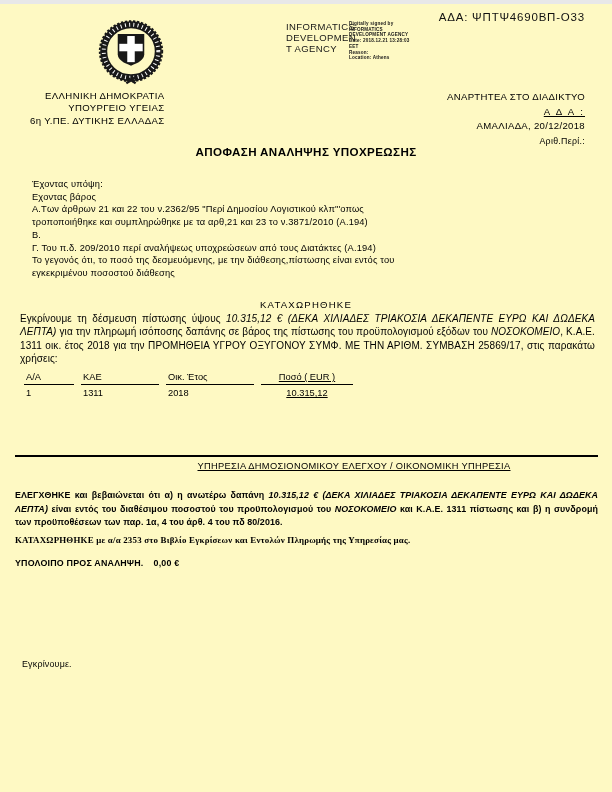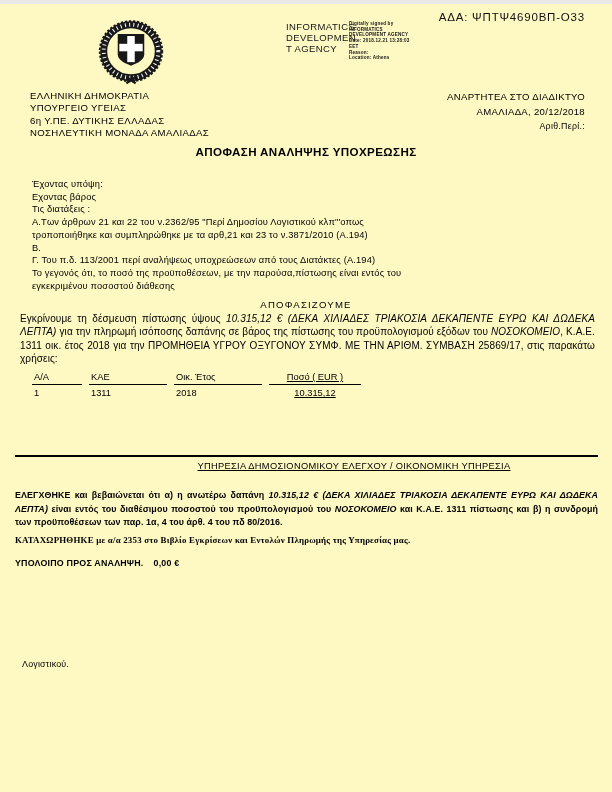--- a/index.html
+++ b/index.html
@@ -9,33 +9,33 @@
   }
   
   .ada-top{position:absolute;top:7px;right:27px;font-size:11.5px;letter-spacing:0.8px;color:#111;}
   
   .stamp{position:absolute;left:286px;top:17px;display:flex;gap:5px;color:#161616;}
   .stamp-big{font-size:9.5px;line-height:1.18;letter-spacing:0.4px;width:58px;font-weight:500;}
   .stamp-small{font-size:4.6px;line-height:1.25;letter-spacing:0.2px;width:70px;font-weight:600;}
   
   .emblem{position:absolute;left:92px;top:15px;width:78px;height:66px;}
   
-  .hdr-left{position:absolute;left:30px;top:86px;font-size:9.6px;line-height:12.4px;letter-spacing:0.35px;}
+  .hdr-left{position:absolute;left:30px;top:86px;font-size:9.6px;line-height:12.4px;letter-spacing:0.35px;text-align:right;}
   .hdr-right{position:absolute;right:27px;top:86px;text-align:right;font-size:9.6px;line-height:14.6px;letter-spacing:0.3px;}
   .hdr-right .ada-label{text-decoration:underline;letter-spacing:2px;}
   .hdr-right .proto{font-size:8.8px;}
   .doc-title{position:absolute;left:0;top:141px;width:100%;text-align:center;font-weight:bold;font-size:11.6px;letter-spacing:0.4px;}
   
   .considering{position:absolute;left:32px;top:174px;font-size:9.3px;line-height:12.7px;letter-spacing:0.15px;}
   
   .decide-head{position:absolute;left:0;top:295px;width:100%;text-align:center;font-size:9.6px;letter-spacing:1.2px;}
   .decide-par{position:absolute;left:20px;right:17px;top:308px;font-size:10px;line-height:13.4px;text-align:justify;letter-spacing:0.1px;}
   .it{font-style:italic;}
   
-  .tbl{position:absolute;left:32px;top:367px;font-size:9.3px;}
+  .tbl{position:absolute;left:24px;top:367px;font-size:9.3px;}
   .tbl .trow{display:flex;}
   .tbl .c{padding:1px 2px 2px 2px;}
   .tbl .c1{width:46px;margin-right:7px;}
   .tbl .c2{width:74px;margin-right:7px;}
   .tbl .c3{width:84px;margin-right:7px;}
   .tbl .c4{width:88px;text-align:center;text-decoration:underline;}
   .tbl .hd{border-bottom:1.4px solid #000;}
   .tbl .trow.vals .c{padding-top:3px;}
   
   .rule{position:absolute;left:15px;right:14px;top:451px;border-top:2px solid #000;height:0;}
@@ -79,44 +79,43 @@
       <rect x="45.2" y="21.5" width="9.6" height="33.5" fill="#ffffff"></rect>
       <rect x="35" y="31.5" width="30" height="9.6" fill="#ffffff"></rect>
       <path d="M44,74 l12,8 M56,74 l-12,8" stroke="#181818" stroke-width="3"></path>
     </svg>
   </div>
 
   <div class="hdr-left">
     <div>ΕΛΛΗΝΙΚΗ ΔΗΜΟΚΡΑΤΙΑ</div>
     <div>ΥΠΟΥΡΓΕΙΟ ΥΓΕΙΑΣ</div>
     <div>6η Υ.ΠΕ. ΔΥΤΙΚΗΣ ΕΛΛΑΔΑΣ</div>
-    <div>ΝΟΣΗΛΕΥΤΙΚΗ ΜΟΝΑΔΑ ΑΜΑΛΙΑΔΑΣ</div>
   </div>
 
   <div class="hdr-right">
     <div>ΑΝΑΡΤΗΤΕΑ ΣΤΟ ΔΙΑΔΙΚΤΥΟ</div>
+    <div><span class="ada-label">Α Δ Α :</span></div>
     <div>ΑΜΑΛΙΑΔΑ, 20/12/2018</div>
     <div class="proto">Αριθ.Περί.:</div>
   </div>
 
   <div class="doc-title">ΑΠΟΦΑΣΗ ΑΝΑΛΗΨΗΣ ΥΠΟΧΡΕΩΣΗΣ</div>
 
   <div class="considering">
     <div>Έχοντας υπόψη:</div>
     <div>Εχοντας βάρος</div>
-    <div>Τις διατάξεις :</div>
     <div>Α.Των άρθρων 21 και 22 του ν.2362/95 "Περί Δημοσίου Λογιστικού κλπ"'οπως</div>
     <div>τροποποιήθηκε και συμπληρώθηκε με τα αρθ,21 και 23 το ν.3871/2010 (Α.194)</div>
     <div>Β.</div>
-    <div>Γ. Του π.δ. 113/2001 περί αναλήψεως υποχρεώσεων από τους Διατάκτες (Α.194)</div>
-    <div>Το γεγονός ότι, το ποσό της προϋποθέσεων, με την παρούσα,πίστωσης είναι εντός του</div>
+    <div>Γ. Του π.δ. 209/2010 περί αναλήψεως υποχρεώσεων από τους Διατάκτες (Α.194)</div>
+    <div>Το γεγονός ότι, το ποσό της δεσμευόμενης, με την διάθεσης,πίστωσης είναι εντός του</div>
     <div>εγκεκριμένου ποσοστού διάθεσης</div>
   </div>
 
-  <div class="decide-head">ΑΠΟΦΑΣΙΖΟΥΜΕ</div>
+  <div class="decide-head">ΚΑΤΑΧΩΡΗΘΗΚΕ</div>
   <div class="decide-par"><span>Εγκρίνουμε τη δέσμευση πίστωσης ύψους </span><span class="it">10.315,12 € </span><span class="it">(ΔΕΚΑ ΧΙΛΙΑΔΕΣ ΤΡΙΑΚΟΣΙΑ ΔΕΚΑΠΕΝΤΕ ΕΥΡΩ ΚΑΙ ΔΩΔΕΚΑ ΛΕΠΤΑ)</span><span> για την πληρωμή ισόποσης δαπάνης σε βάρος της πίστωσης του προϋπολογισμού εξόδων του </span><span class="it">ΝΟΣΟΚΟΜΕΙΟ</span><span>, Κ.Α.Ε. 1311 οικ. έτος 2018 για την ΠΡΟΜΗΘΕΙΑ ΥΓΡΟΥ ΟΞΥΓΟΝΟΥ ΣΥΜΦ. ΜΕ ΤΗΝ ΑΡΙΘΜ. ΣΥΜΒΑΣΗ 25869/17, στις παρακάτω χρήσεις:</span></div>
 
   <div class="tbl">
     <div class="trow">
       <div class="c c1 hd">Α/Α</div>
       <div class="c c2 hd">ΚΑΕ</div>
       <div class="c c3 hd">Οικ. Έτος</div>
       <div class="c c4 hd">Ποσό ( EUR )</div>
     </div>
     <div class="trow vals">
@@ -130,15 +129,15 @@
   <div class="rule"></div>
   <div class="audit-head">ΥΠΗΡΕΣΙΑ ΔΗΜΟΣΙΟΝΟΜΙΚΟΥ ΕΛΕΓΧΟΥ / ΟΙΚΟΝΟΜΙΚΗ ΥΠΗΡΕΣΙΑ</div>
   <div class="audit-par"><span>ΕΛΕΓΧΘΗΚΕ και βεβαιώνεται ότι α) η ανωτέρω δαπάνη </span><span class="it">10.315,12 € </span><span class="it">(ΔΕΚΑ ΧΙΛΙΑΔΕΣ ΤΡΙΑΚΟΣΙΑ ΔΕΚΑΠΕΝΤΕ ΕΥΡΩ ΚΑΙ ΔΩΔΕΚΑ ΛΕΠΤΑ)</span><span> είναι εντός του διαθέσιμου ποσοστού του προϋπολογισμού του </span><span class="it">ΝΟΣΟΚΟΜΕΙΟ</span><span> και Κ.Α.Ε. 1311 πίστωσης και β) η συνδρομή των προϋποθέσεων των παρ. 1α, 4 του άρθ. 4 του πδ 80/2016.</span></div>
 
   <div class="registered">ΚΑΤΑΧΩΡΗΘΗΚΕ με α/α 2353 στο Βιβλίο Εγκρίσεων και Εντολών Πληρωμής της Υπηρεσίας μας.</div>
 
   <div class="balance">
     <span>ΥΠΟΛΟΙΠΟ ΠΡΟΣ ΑΝΑΛΗΨΗ.</span><span class="amt">0,00 €</span>
   </div>
 
-  <div class="notify">Λογιστικού.</div>
+  <div class="notify">Εγκρίνουμε.</div>
 
 </div>
 
 </body></html>

